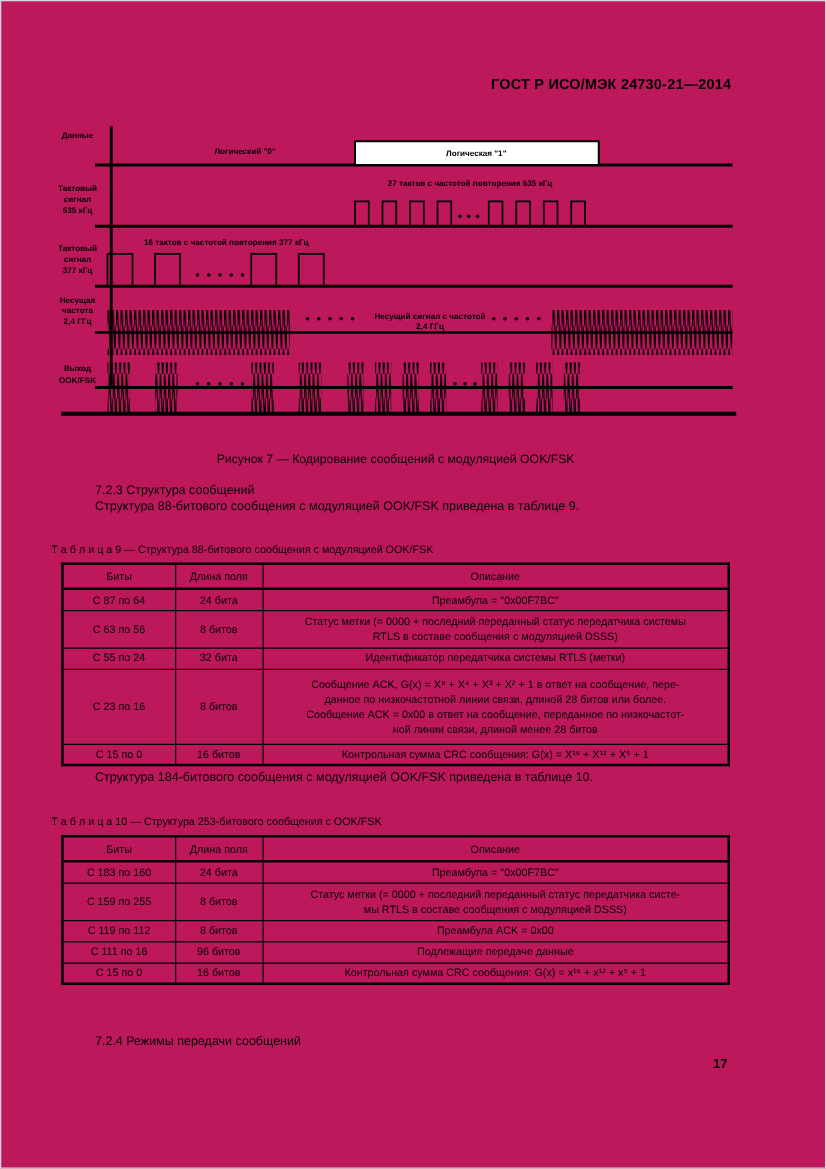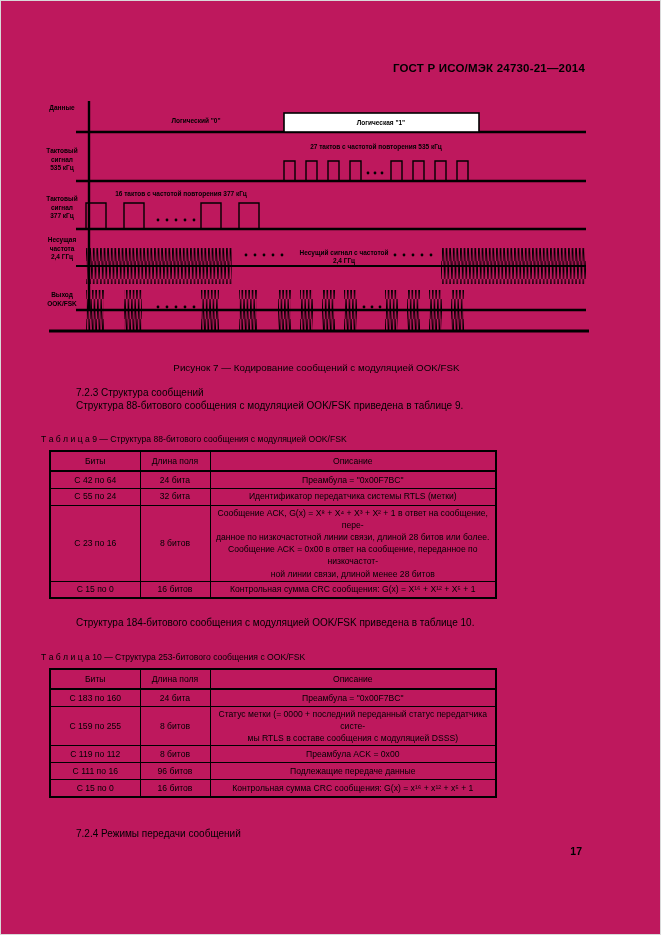--- a/index.html
+++ b/index.html
@@ -16,21 +16,21 @@
   .fig text{font-size:6.5px;font-weight:bold;fill:#000;text-anchor:middle;}
   .fig .ln{stroke:#000;}
   .figure-caption{
     position:absolute;left:48px;top:361px;width:535px;
     text-align:center;font-size:9.8px;
   }
   .sec-title{position:absolute;left:75px;font-size:10px;}
   .body-text{position:absolute;left:75px;font-size:10px;}
   .tbl-caption{position:absolute;left:40px;font-size:8.6px;}
   table.gost{
-    position:absolute;left:48px;width:448px;
+    position:absolute;left:48px;width:535px;
     border-collapse:collapse;table-layout:fixed;
     font-size:8.6px;
   }
   table.gost{border:2.5px solid #000;}
   table.gost th,table.gost td{
     border:1.2px solid #000;text-align:center;vertical-align:middle;
     padding:1px 4px;font-weight:normal;line-height:1.42;
   }
   table.gost th{border-bottom:2.4px solid #000;height:16px;}
   table.gost .desc{white-space:pre-line;}
@@ -175,23 +175,29 @@
       </colgroup>
     <thead>
       <tr>
         <th>Биты</th>
         <th>Длина поля</th>
         <th>Описание</th>
       </tr>
     </thead>
     <tbody>
       <tr class="h1">
-        <td>С 42 по 64</td>
+        <td>С 87 по 64</td>
         <td>24 бита</td>
         <td class="desc">Преамбула = "0x00F7BC"</td>
+      </tr>
+      <tr class="h2">
+        <td>С 63 по 56</td>
+        <td>8 битов</td>
+        <td class="desc">Статус метки (= 0000 + последний переданный статус передатчика системы
+RTLS в составе сообщения с модуляцией DSSS)</td>
       </tr>
       <tr class="h1">
         <td>С 55 по 24</td>
         <td>32 бита</td>
         <td class="desc">Идентификатор передатчика системы RTLS (метки)</td>
       </tr>
       <tr class="h4">
         <td>С 23 по 16</td>
         <td>8 битов</td>
         <td class="desc">Сообщение ACK, G(x) = X⁸ + X⁴ + X³ + X² + 1 в ответ на сообщение, пере-

